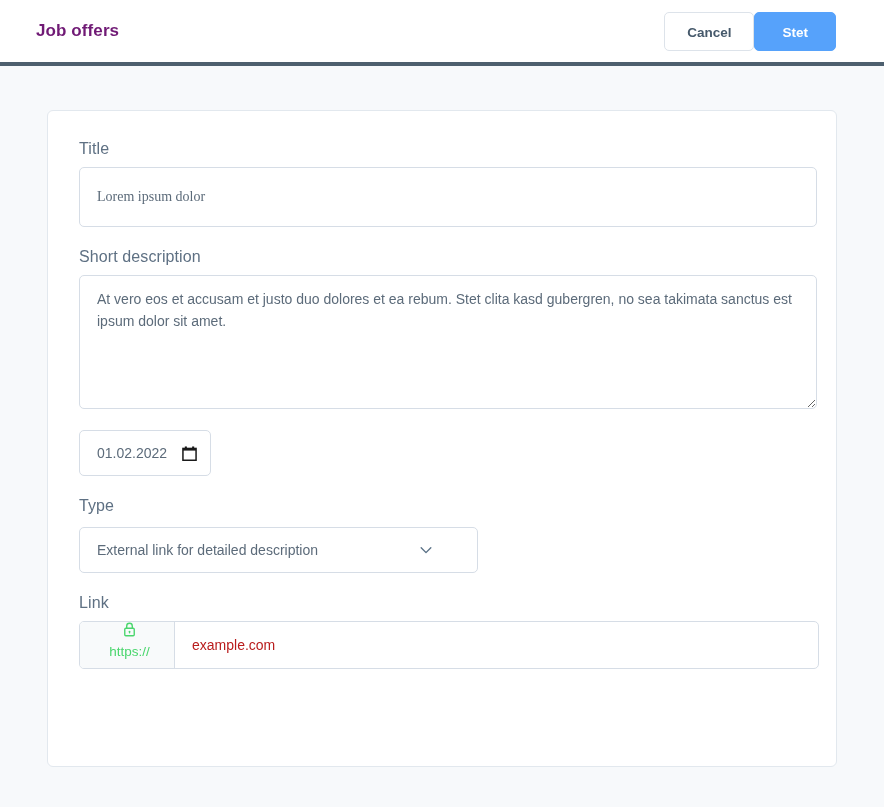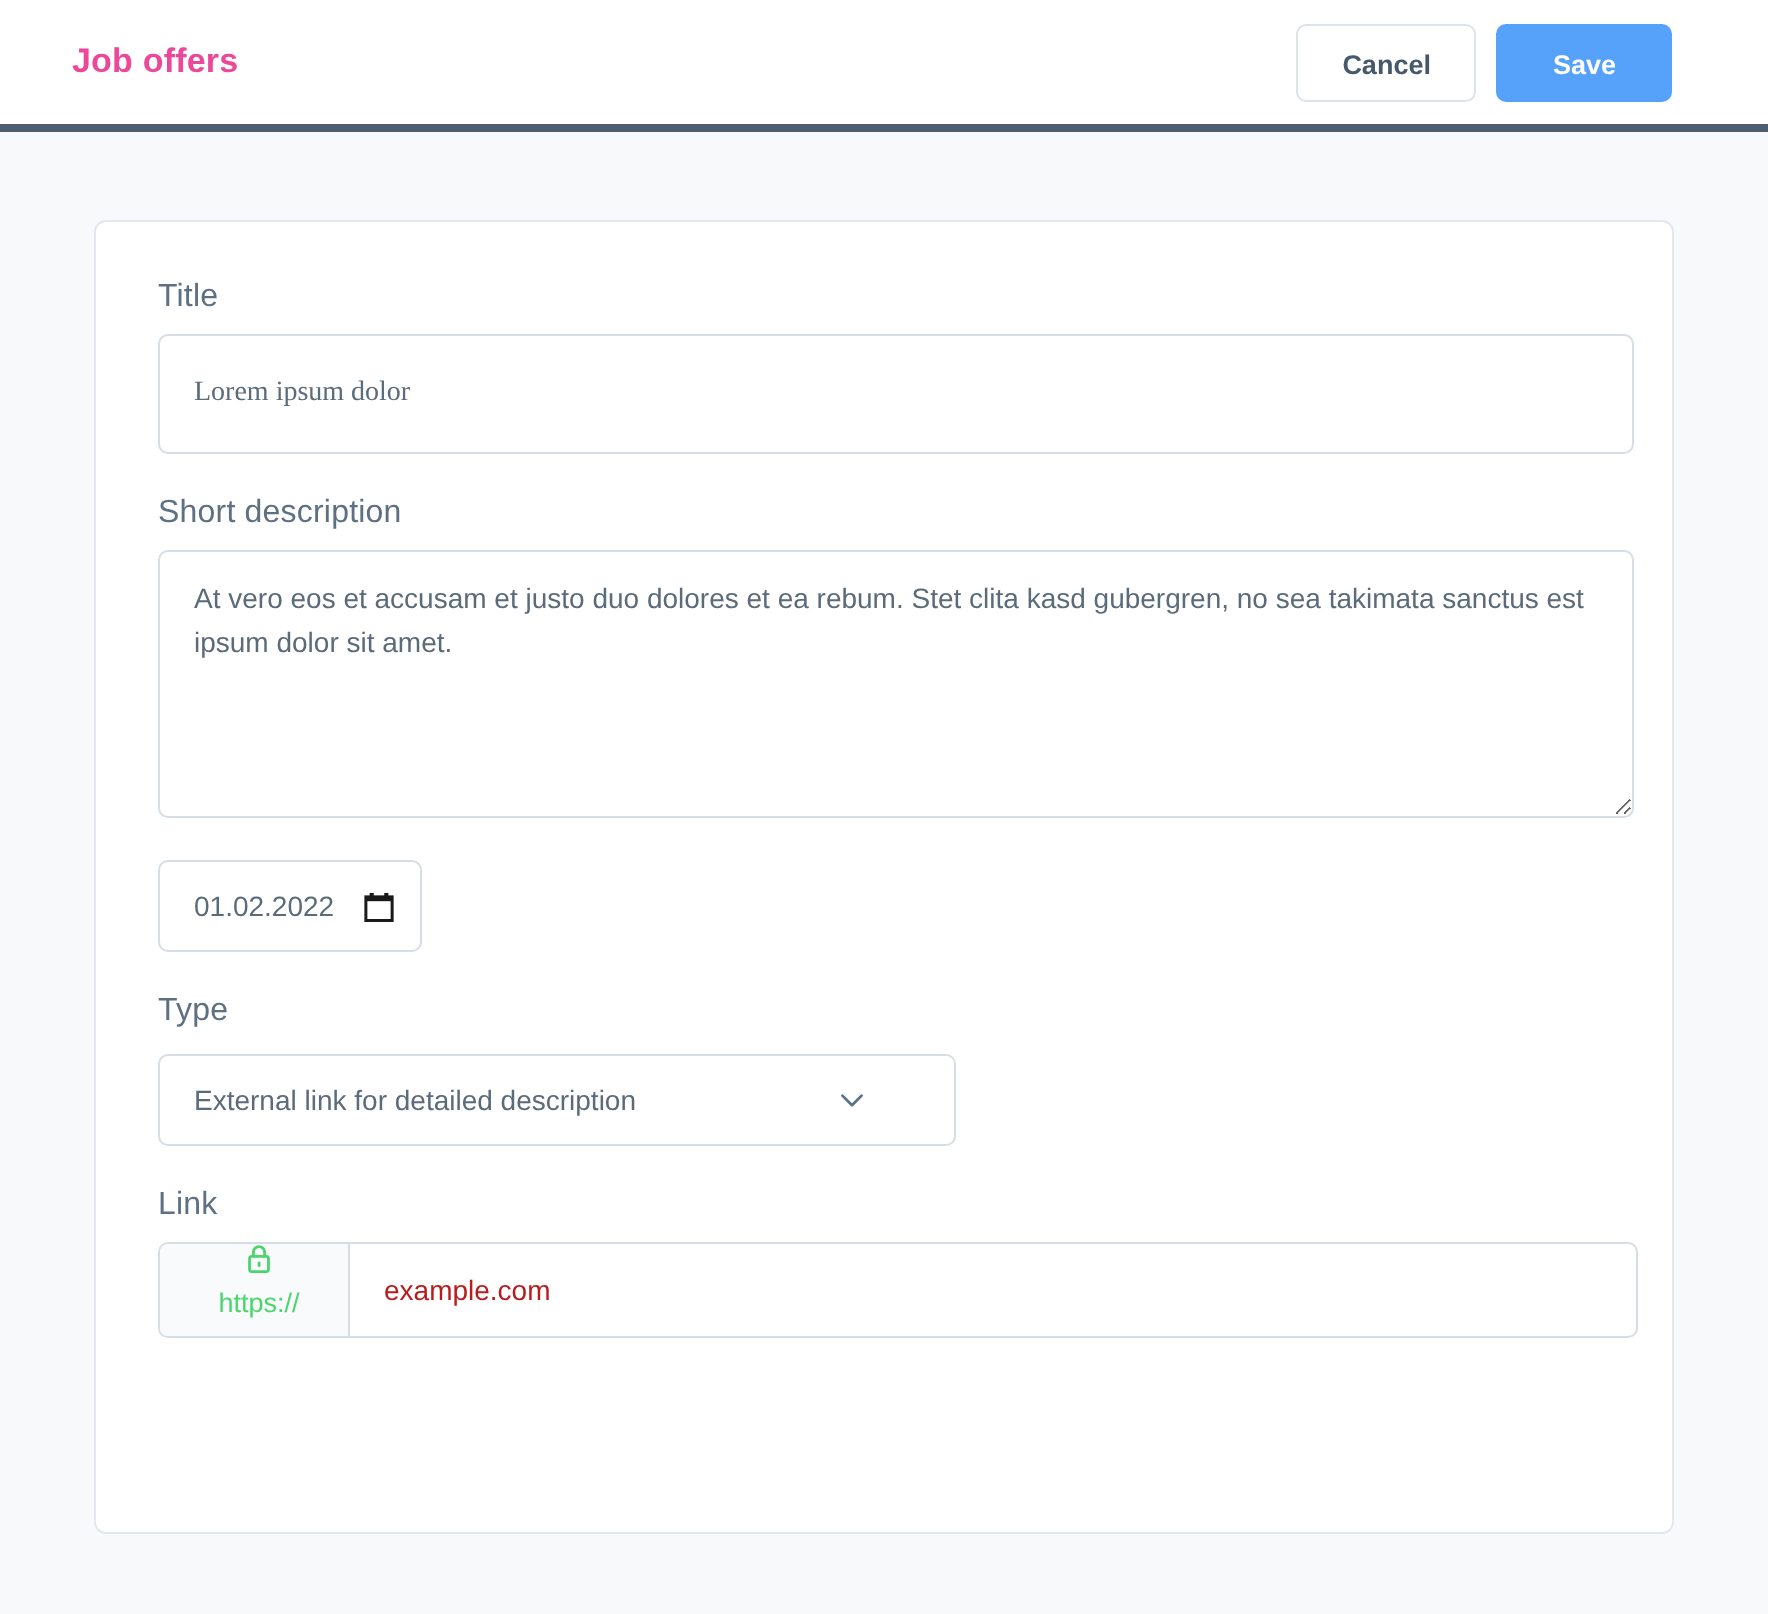--- a/index.html
+++ b/index.html
@@ -22,27 +22,26 @@
     background: #ffffff;
     display: flex;
     align-items: center;
     justify-content: space-between;
     padding: 0 48px 0 36px;
     box-sizing: border-box;
   }
   .page-title {
     font-size: 17px;
     font-weight: bold;
-    color: #ec4899;
+    color: #701a75;
     letter-spacing: 0.1px;
   }
   .header-actions {
     display: flex;
     align-items: center;
-    gap: 10px;
   }
   .btn {
     font-family: "Liberation Sans", sans-serif;
     font-size: 13.5px;
     font-weight: bold;
     border-radius: 5px;
     padding: 0 22px;
     height: 39px;
     line-height: 39px;
     cursor: pointer;
@@ -211,21 +210,21 @@
     color: #7a8a99;
   }
 </style>
 </head>
 <body>
 
 <div class="header">
   <div class="page-title">Job offers</div>
   <div class="header-actions">
     <div class="btn btn-cancel">Cancel</div>
-    <div class="btn btn-save">Save</div>
+    <div class="btn btn-save">Stet</div>
   </div>
 </div>
 <div class="header-rule"></div>
 
 <div class="page">
   <div class="card">
 
     <div class="field">
       <span class="field-label">Title</span>
       <input class="control input-text" type="text" value="Lorem ipsum dolor" style="">

